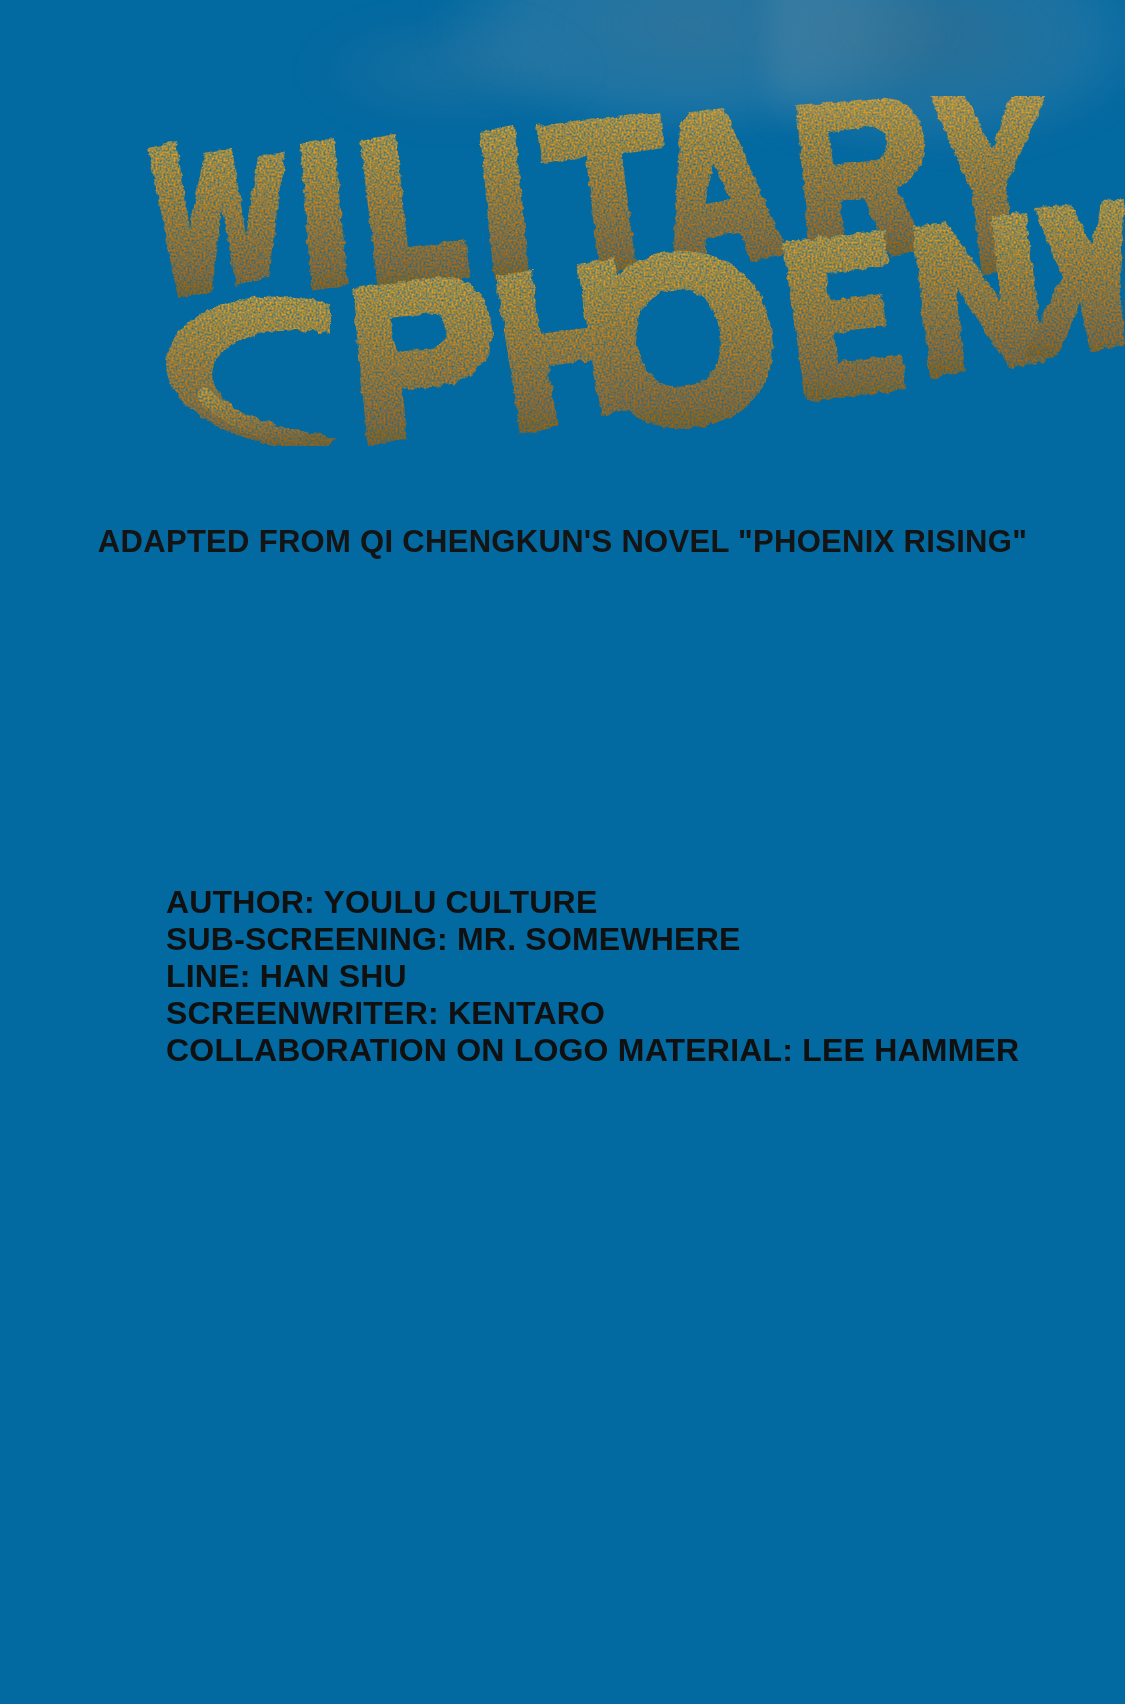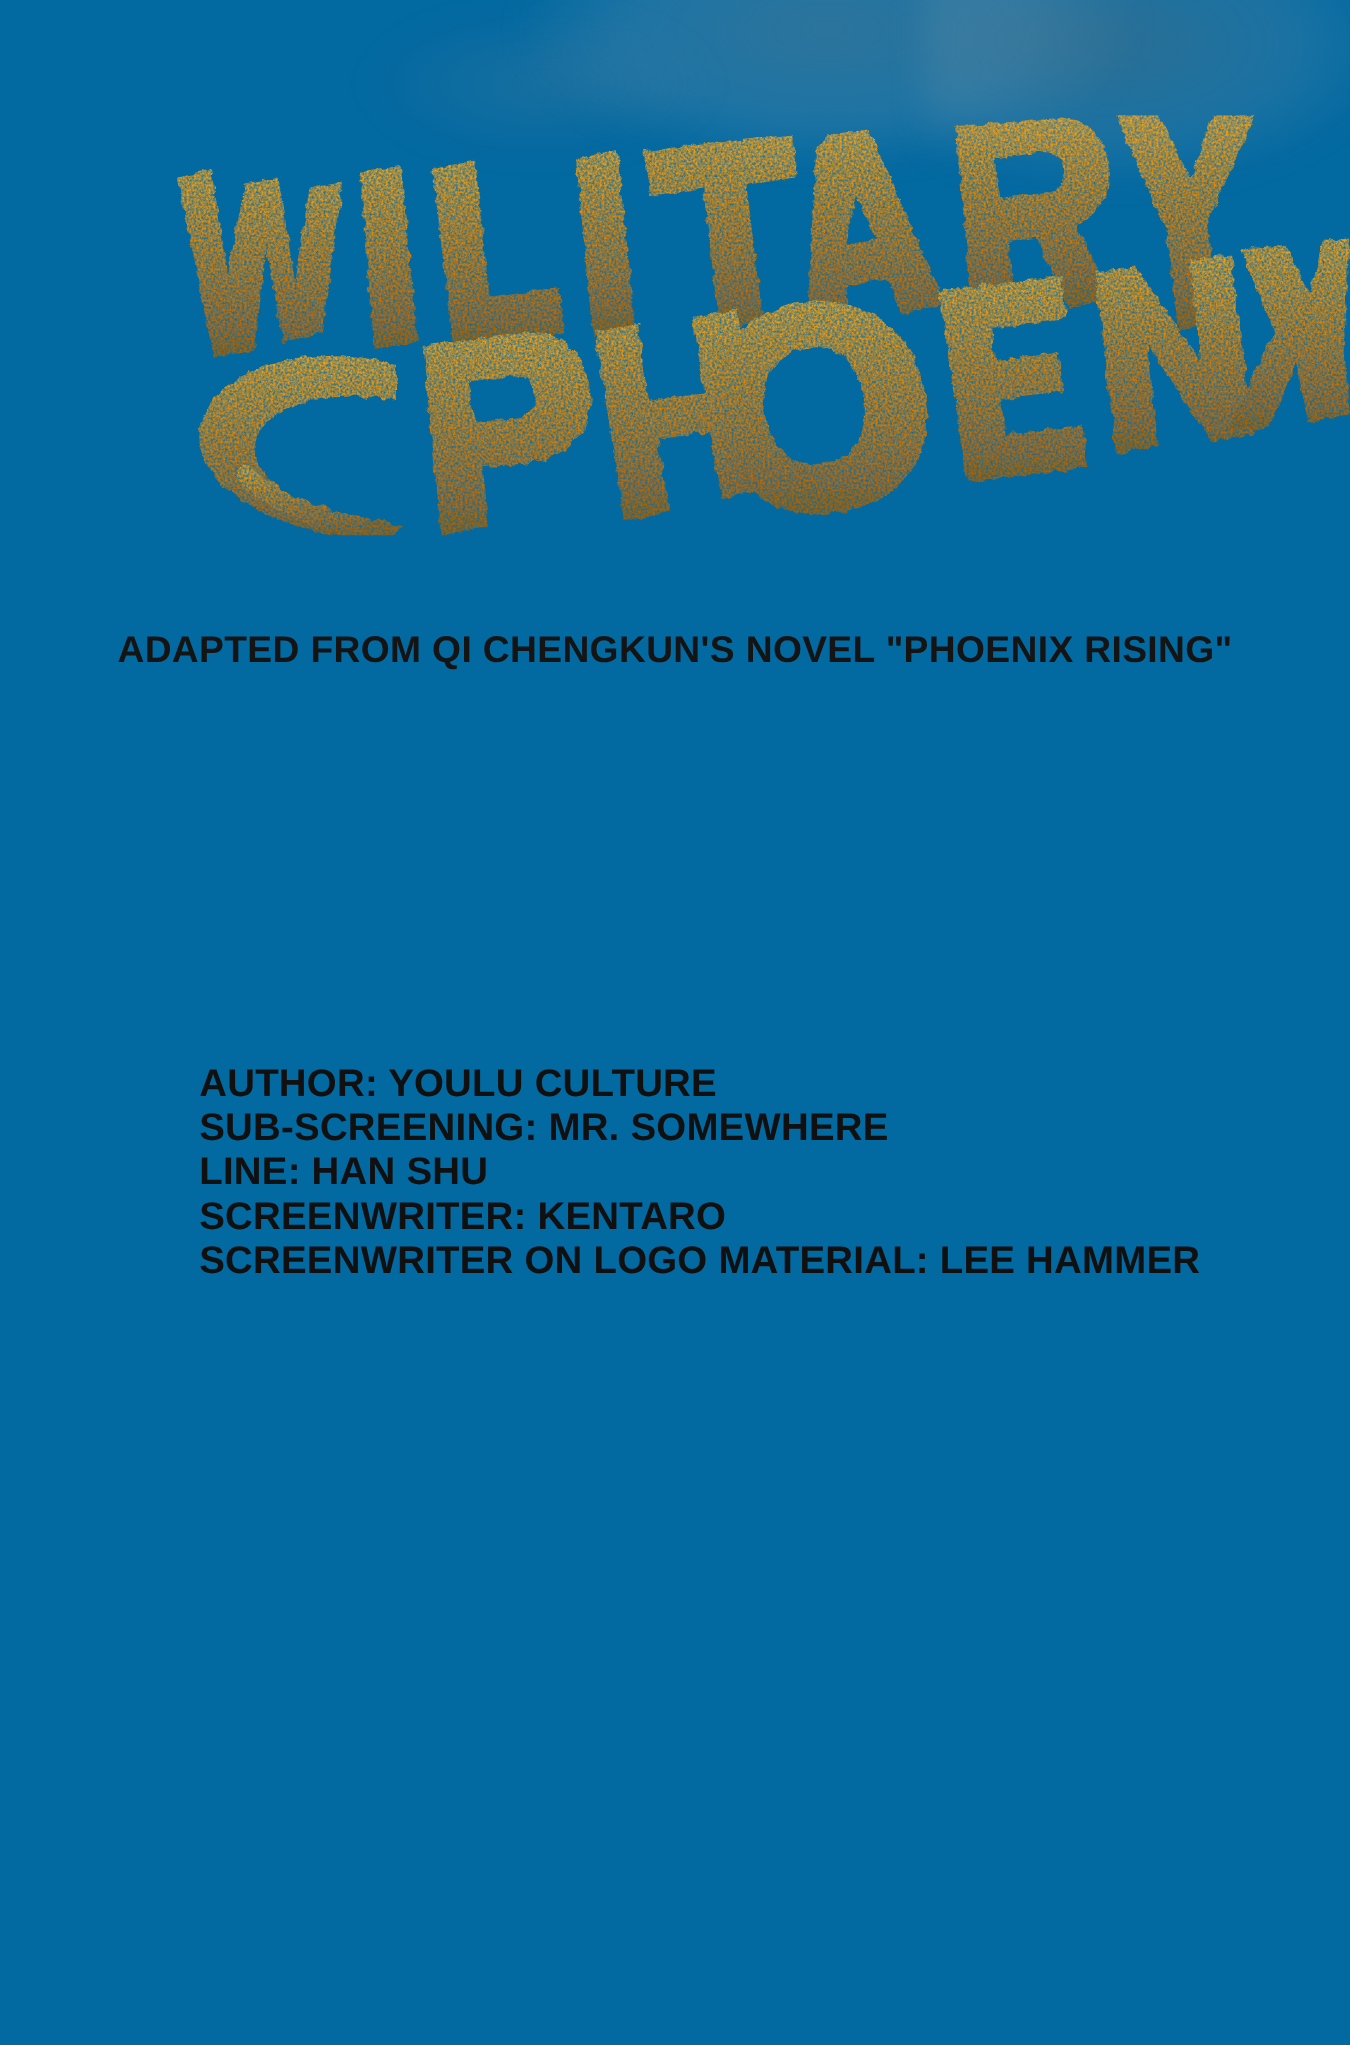--- a/index.html
+++ b/index.html
@@ -176,16 +176,16 @@
     </svg>
   </div>
 
   <div class="adapted-line">ADAPTED FROM QI CHENGKUN'S NOVEL "PHOENIX RISING"</div>
 
   <div class="credits">
     <div class="credit-line">AUTHOR: YOULU CULTURE</div>
     <div class="credit-line">SUB-SCREENING: MR. SOMEWHERE</div>
     <div class="credit-line">LINE: HAN SHU</div>
     <div class="credit-line">SCREENWRITER: KENTARO</div>
-    <div class="credit-line">SCREENWRITER ON LOGO MATERIAL: LEE HAMMER</div>
+    <div class="credit-line">COLLABORATION ON LOGO MATERIAL: LEE HAMMER</div>
   </div>
 
 </div>
 
 </body></html>

